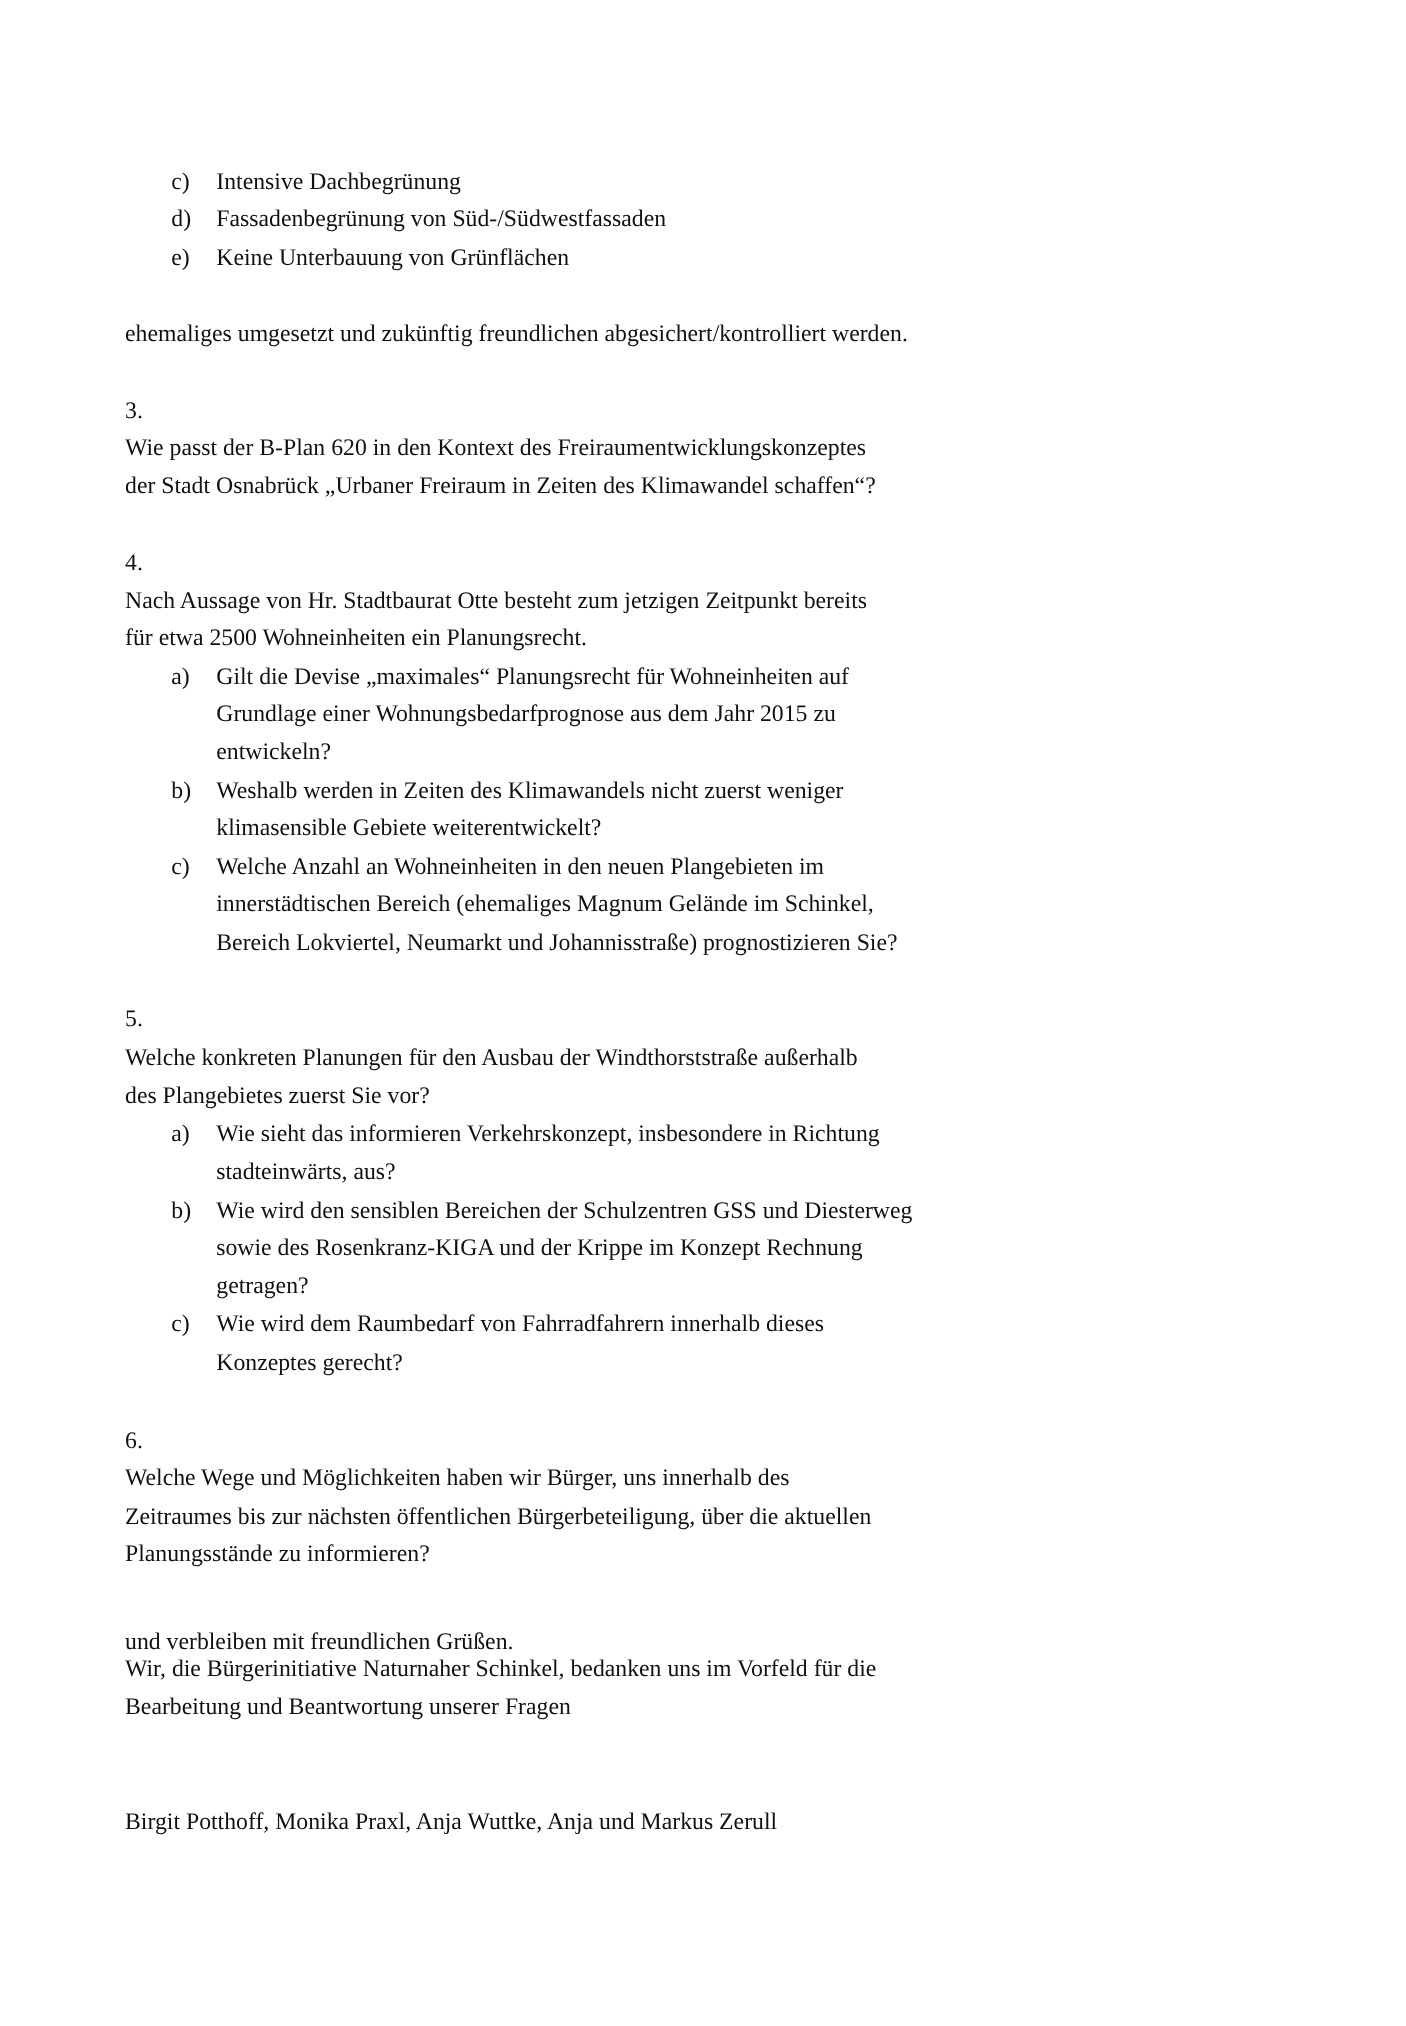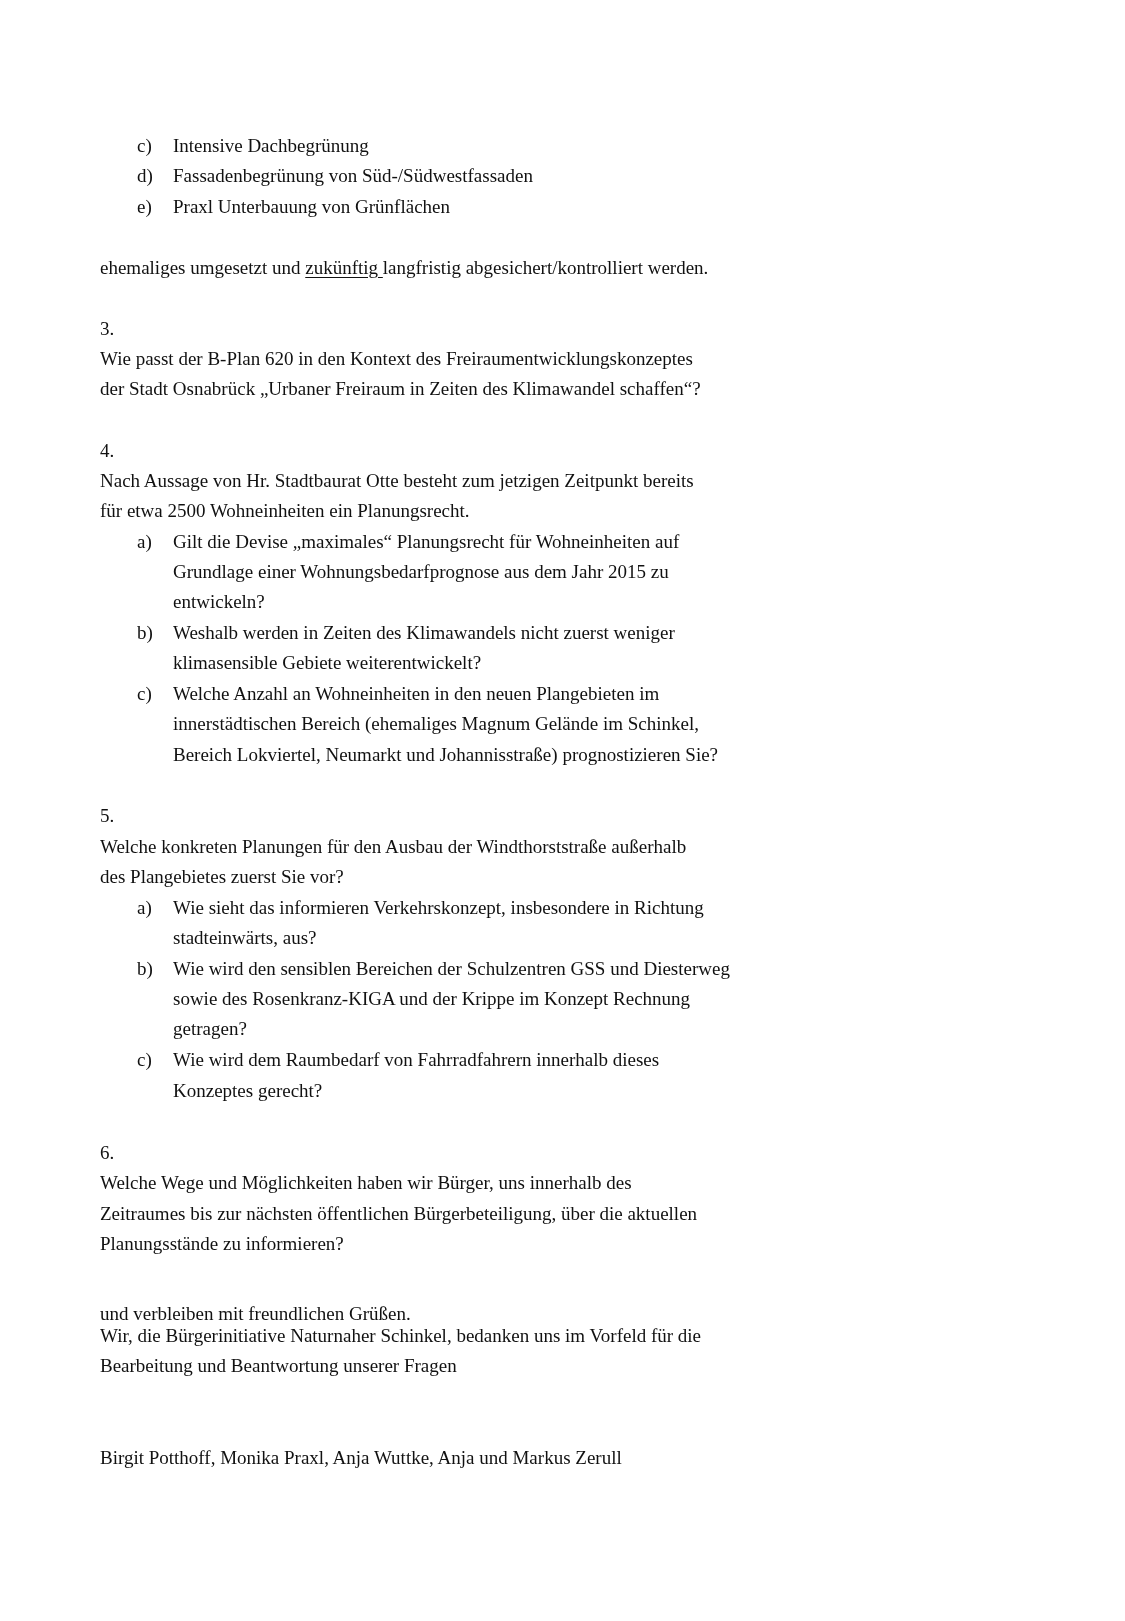--- a/index.html
+++ b/index.html
@@ -2,32 +2,32 @@
 <html><head>
 <meta charset="utf-8">
 <style>
   html, body { margin: 0; padding: 0; background: #ffffff; }
   body { width: 1125px; height: 1621px; position: relative; overflow: hidden;
          font-family: "Liberation Serif", "DejaVu Serif", serif; color: #111111; }
   .line { position: absolute; left: 100px; font-size: 19px; line-height: 30px; white-space: nowrap; }
   .item { left: 137px; }
   .item .lbl { display: inline-block; width: 36px; }
   .cont { left: 173px; }
-  .u { text-decoration: underline; text-underline-offset: 3px; }
+  .u { text-underline-offset: 3px; }
 </style>
 </head>
 <body>
 
 <div>
 
   <div class="line item" style="top:131px"><span class="lbl">c)</span><span>Intensive Dachbegrünung</span></div>
   <div class="line item" style="top:161px"><span class="lbl">d)</span><span>Fassadenbegrünung von Süd-/Südwestfassaden</span></div>
-  <div class="line item" style="top:192px"><span class="lbl">e)</span><span>Praxl Unterbauung von Grünflächen</span></div>
+  <div class="line item" style="top:192px"><span class="lbl">e)</span><span>Keine Unterbauung von Grünflächen</span></div>
 
-  <div class="line" style="top:253px"><span>ehemaliges umgesetzt und </span><span class="u">zukünftig </span><span>langfristig abgesichert/kontrolliert werden.</span></div>
+  <div class="line" style="top:253px"><span>ehemaliges umgesetzt und </span><span class="u">zukünftig </span><span>freundlichen abgesichert/kontrolliert werden.</span></div>
 
   <div class="line" style="top:314px">3.</div>
   <div class="line" style="top:344px">Wie passt der B-Plan 620 in den Kontext des Freiraumentwicklungskonzeptes</div>
   <div class="line" style="top:374px">der Stadt Osnabrück „Urbaner Freiraum in Zeiten des Klimawandel schaffen“?</div>
 
   <div class="line" style="top:436px">4.</div>
   <div class="line" style="top:466px">Nach Aussage von Hr. Stadtbaurat Otte besteht zum jetzigen Zeitpunkt bereits</div>
   <div class="line" style="top:496px">für etwa 2500 Wohneinheiten ein Planungsrecht.</div>
 
   <div class="line item" style="top:527px"><span class="lbl">a)</span><span>Gilt die Devise „maximales“ Planungsrecht für Wohneinheiten auf</span></div>

